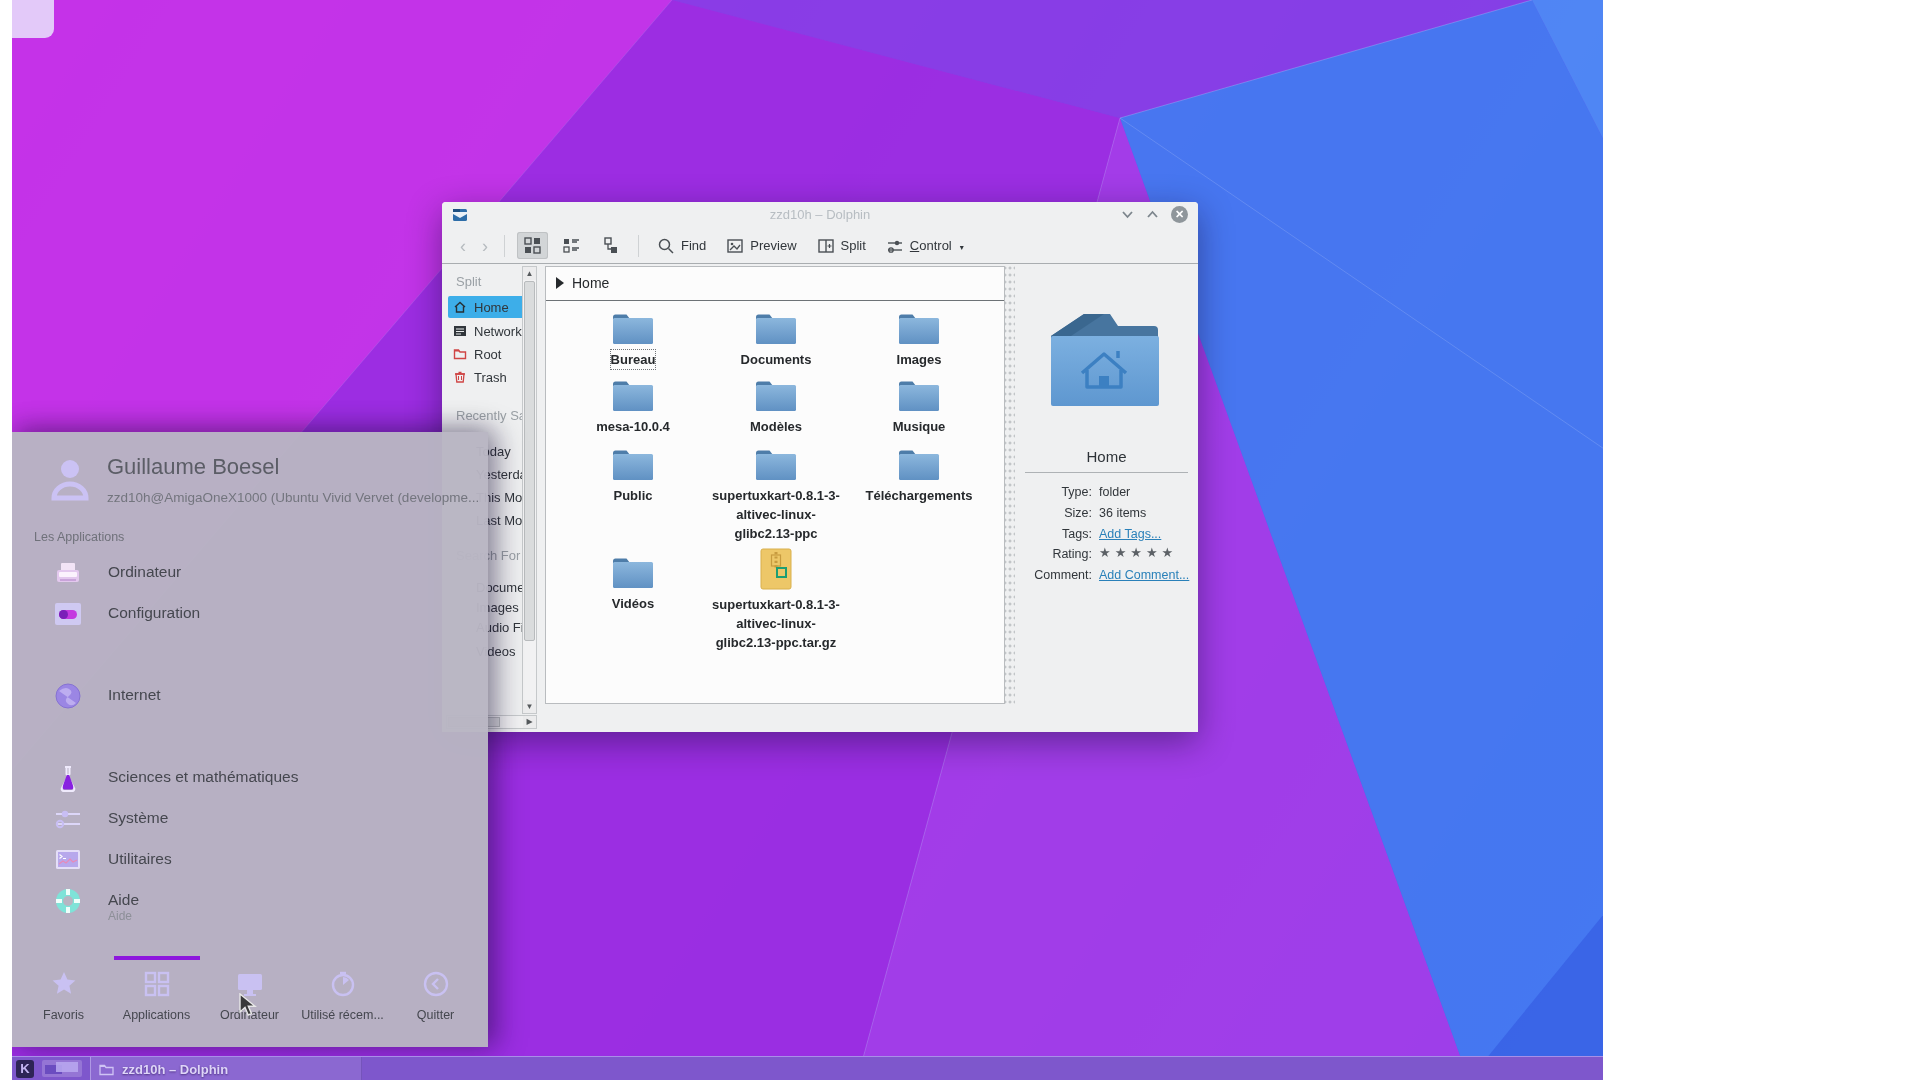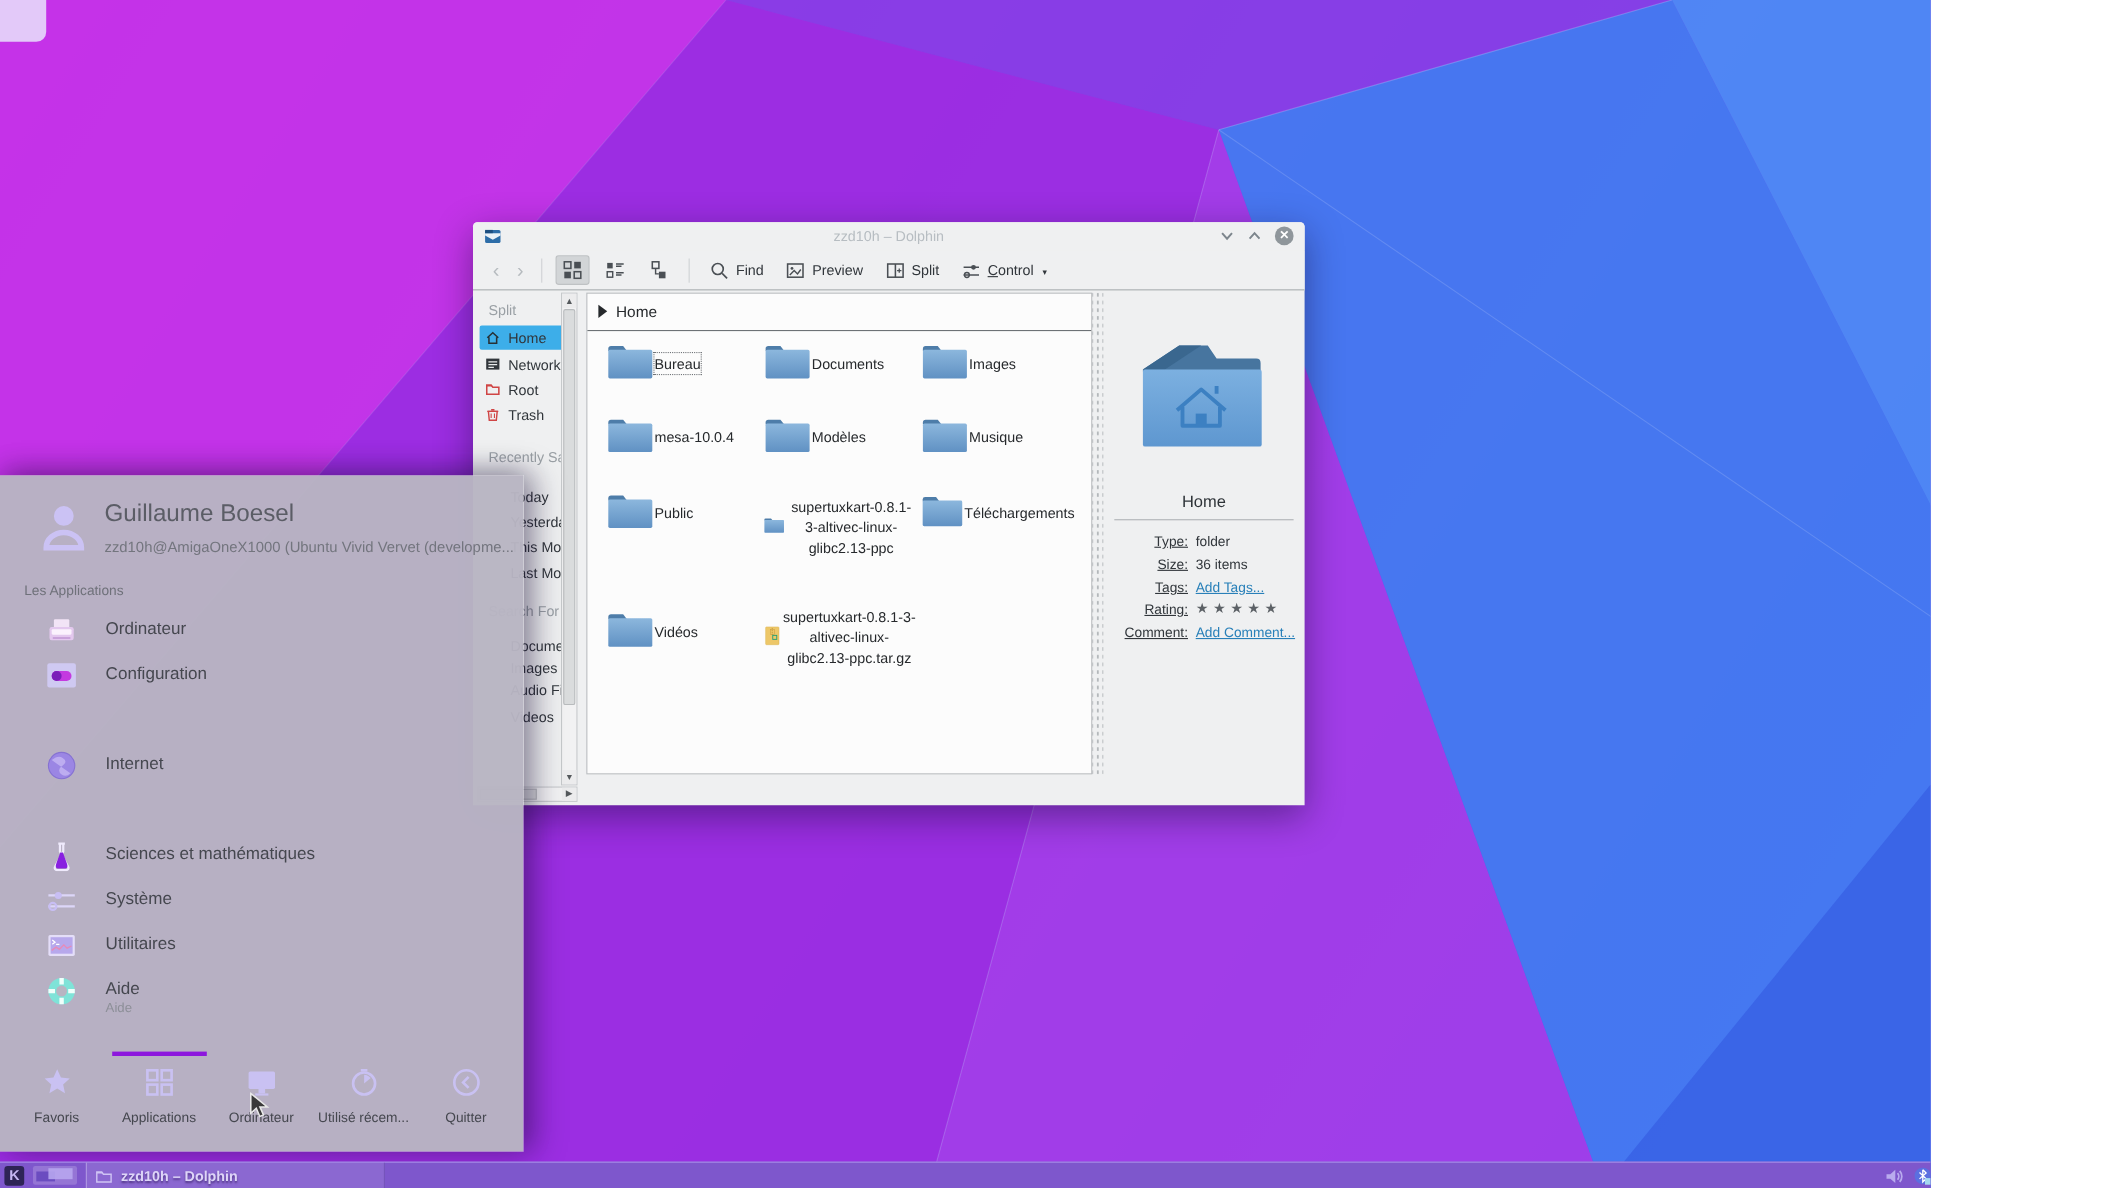--- a/index.html
+++ b/index.html
@@ -1,18 +1,18 @@
 <!DOCTYPE html>
 <html><head>
 <meta charset="utf-8">
 <style>
   * { margin:0; padding:0; box-sizing:border-box; }
   html,body { width:1920px; height:1080px; overflow:hidden; }
   body { font-family:"Liberation Sans", sans-serif; }
-  #screen { position:relative; width:1755px; height:1080px; overflow:hidden; background:#7a3ce0; }
+  #screen { position:relative; width:1591px; height:1080px; overflow:hidden; background:#7a3ce0;margin-left:12px; }
   .abs { position:absolute; }
 
   
   #wallpaper { left:0; top:0; width:1920px; height:1080px; }
 
   
   #toolbox { left:0; top:0; width:42px; height:38px; background:rgba(231,222,250,0.88); border-radius:0 0 9px 0; }
 
   
   #dolphin { left:430px; top:202px; width:756px; height:530px; background:#eff0f1;
@@ -47,33 +47,33 @@
   .sc-arr { position:absolute; width:13px; height:13px; font-size:8px; color:#55595c; text-align:center; line-height:13px; background:#ececed;}
   .hscroll { left:4px; top:513px; width:91px; height:14px; background:#f2f2f3; border:1px solid #c6c9cb; }
   .hthumb { position:absolute; left:1px; top:1px; width:52px; height:10px; background:#dadcdd; border:1px solid #b8bbbd; }
 
   
   .fileview { left:103px; top:64px; width:460px; height:438px; background:#fcfcfc; border:1px solid #b9bcbf; }
   .crumb { position:absolute; left:10px; top:8px; display:flex; align-items:center; gap:8px;
            font-size:14px; color:#26292c; }
   .crumb-tri { width:0; height:0; border-left:8px solid #26292c; border-top:6px solid transparent; border-bottom:6px solid transparent; }
   .crumb-line { position:absolute; left:0; top:33px; width:458px; height:1px; background:#6d7276; }
-  .fcell { position:absolute; width:140px; display:flex; flex-direction:row; align-items:center; }
+  .fcell { position:absolute; width:140px; display:flex; flex-direction:column; align-items:center;font-weight:bold; }
   .fcell .lbl { margin-top:4px; font-size:13px; line-height:19px; color:#26292c; text-align:center;
                 max-width:138px; word-wrap:break-word; }
   .fcell.sel .lbl { outline:1px dotted #707478; }
   .splitter { left:563px; top:64px; width:10px; height:438px;
               background-image:radial-gradient(#b3b7ba 1px, transparent 1.2px); background-size:5px 7px; background-position:center; }
 
   
   .infopanel { left:573px; top:62px; width:183px; height:440px; }
   .info-title { position:absolute; left:0; top:184px; width:183px; text-align:center; font-size:15px; color:#2e3338; }
   .info-hr { position:absolute; left:10px; top:208px; width:163px; height:1px; background:#aeb2b5; }
   .inforow { position:absolute; left:0; width:183px; display:flex; font-size:12.5px; color:#31363b; }
-  .inforow .rl { width:77px; text-align:right;text-decoration:underline; }
+  .inforow .rl { width:77px; text-align:right; }
   .inforow .rv { margin-left:7px; }
   .ilink { color:#2980b9; text-decoration:underline; }
   .stars { color:#5c6166; font-size:13px; letter-spacing:4px; margin-left:7px; margin-top:-2px;}
 
   
   .statusbar { left:96px; top:502px; width:660px; height:26px; font-size:13px; color:#31363b; }
   .status-text { position:absolute; left:12px; top:6px; }
   .zoom-slider { position:absolute; left:236px; top:4px; width:136px; height:16px; }
   .zs-track { position:absolute; left:0; top:7px; width:136px; height:3px; background:#f7f7f8; border:1px solid #bfc2c4; }
   .zs-cap { position:absolute; left:0; top:2px; width:13px; height:12px; background:#f2f2f3; border:1px solid #bfc2c4; }

